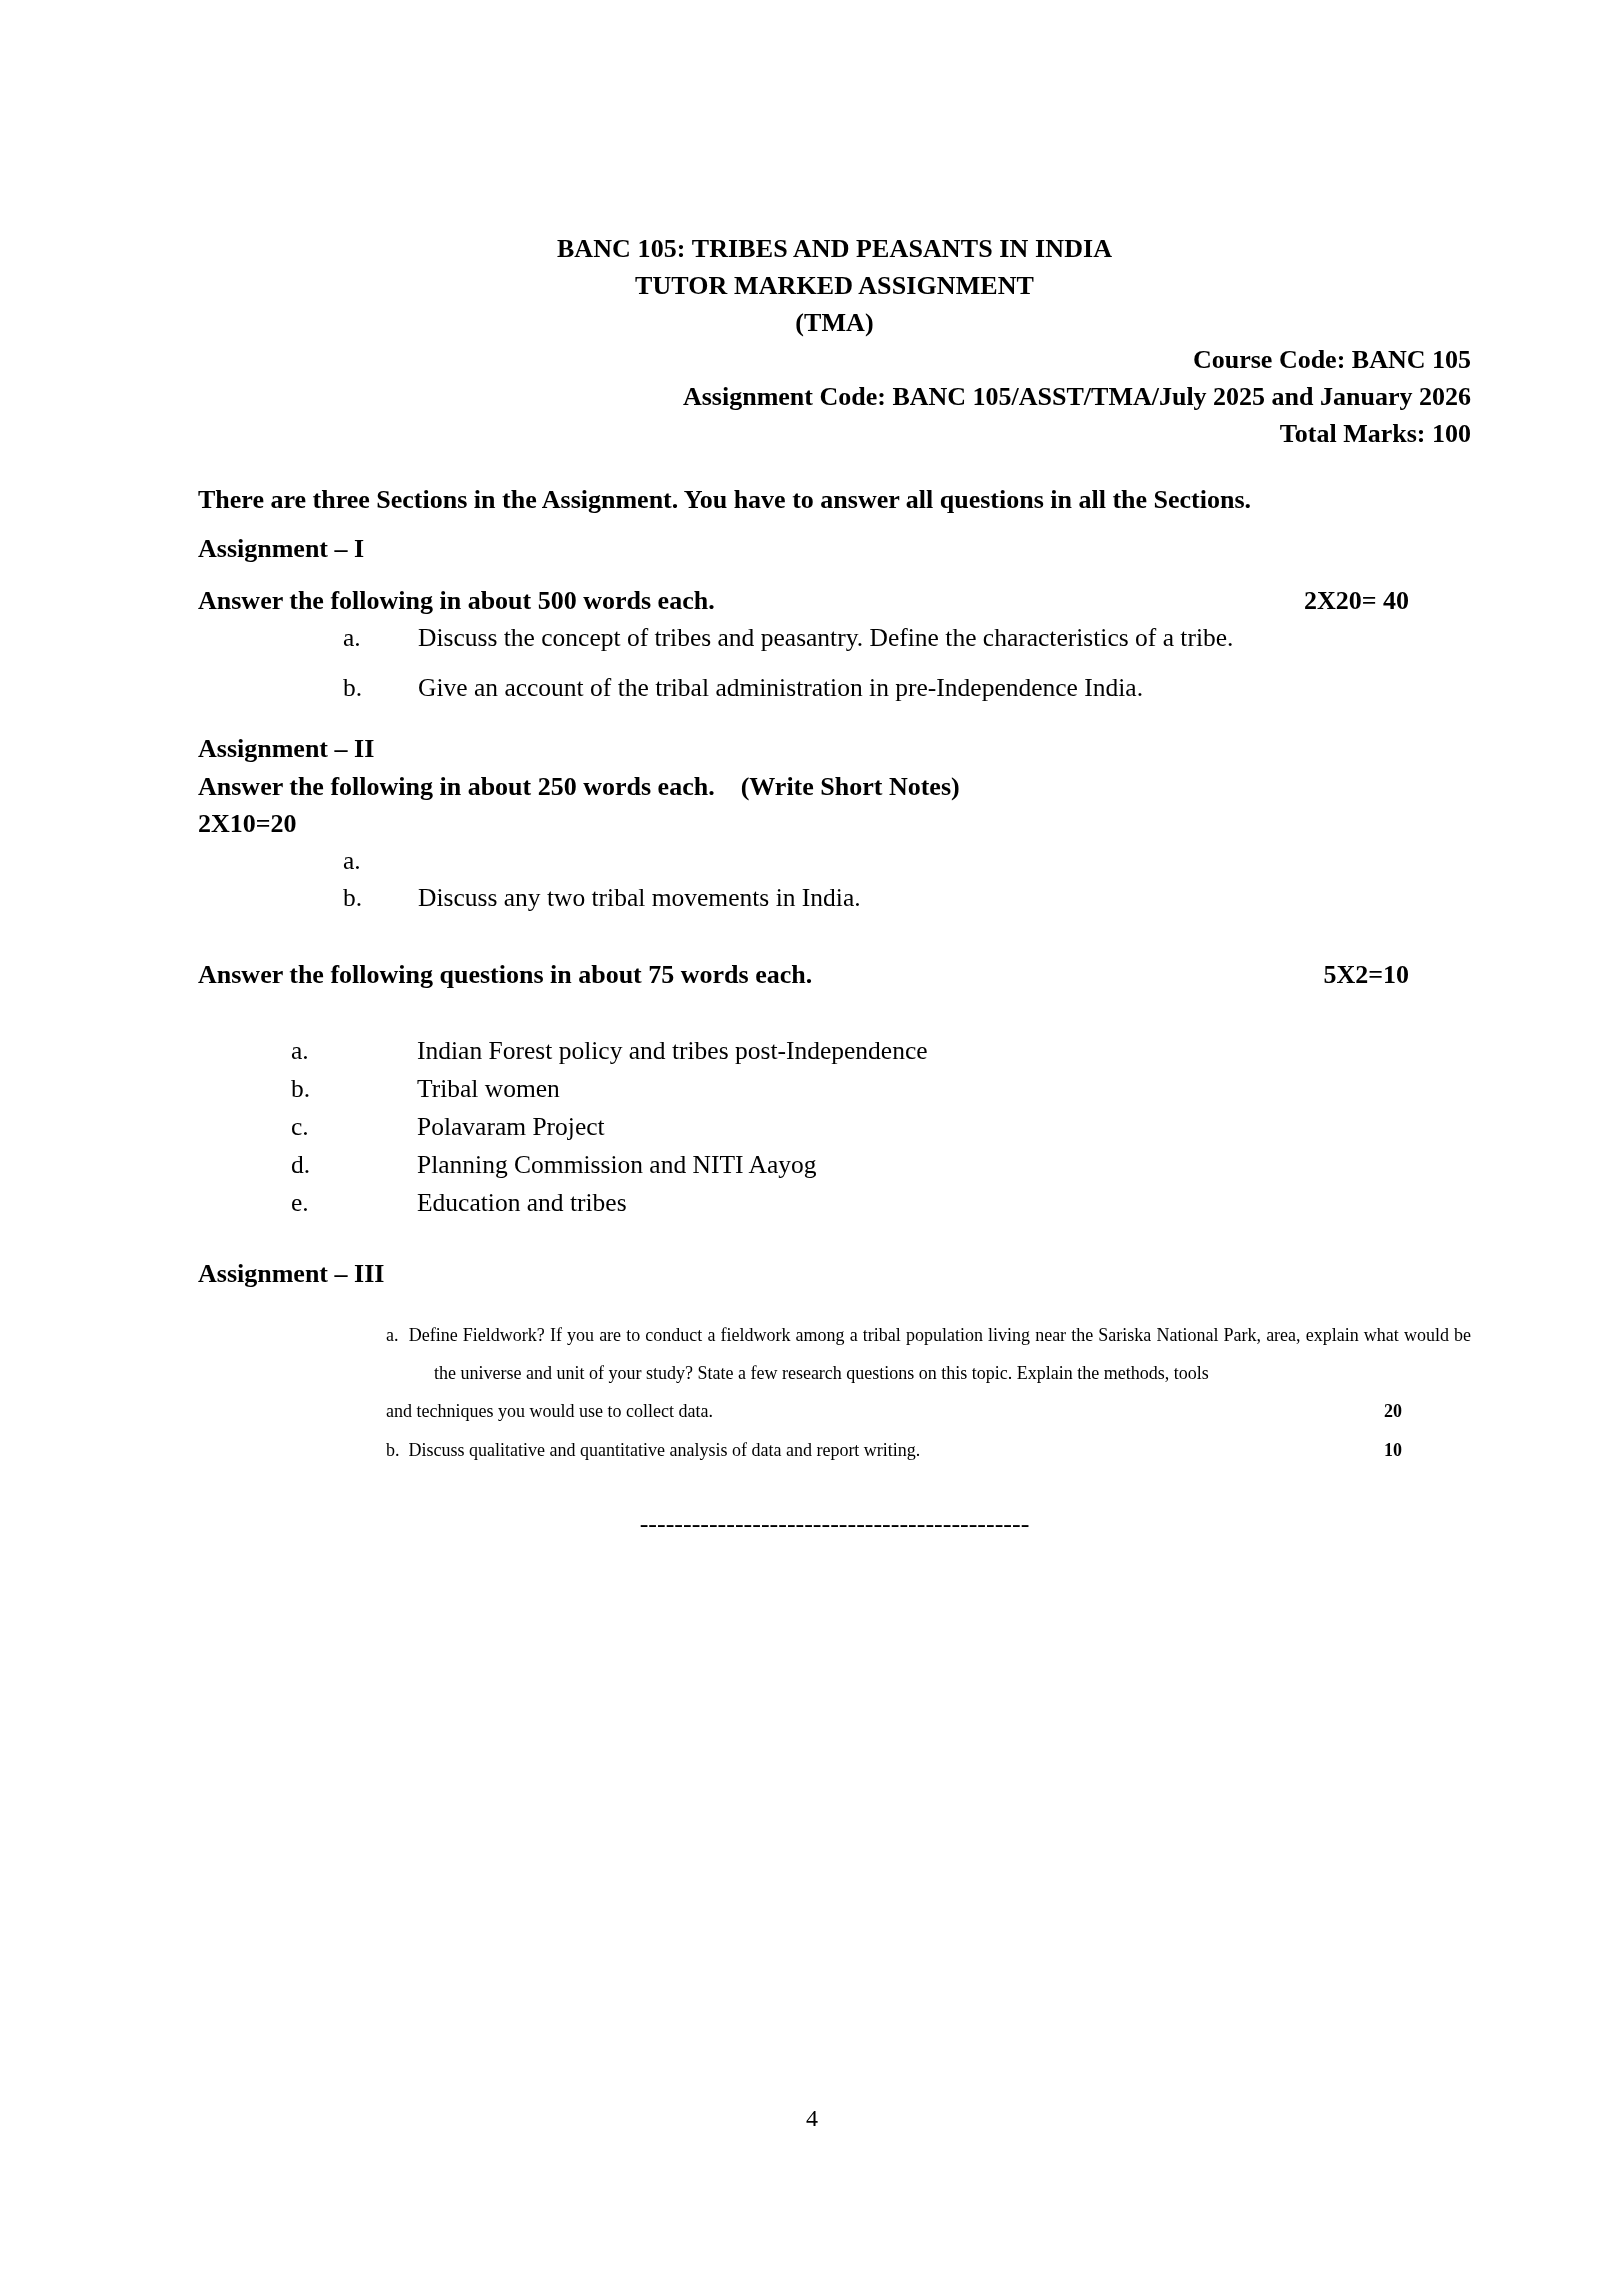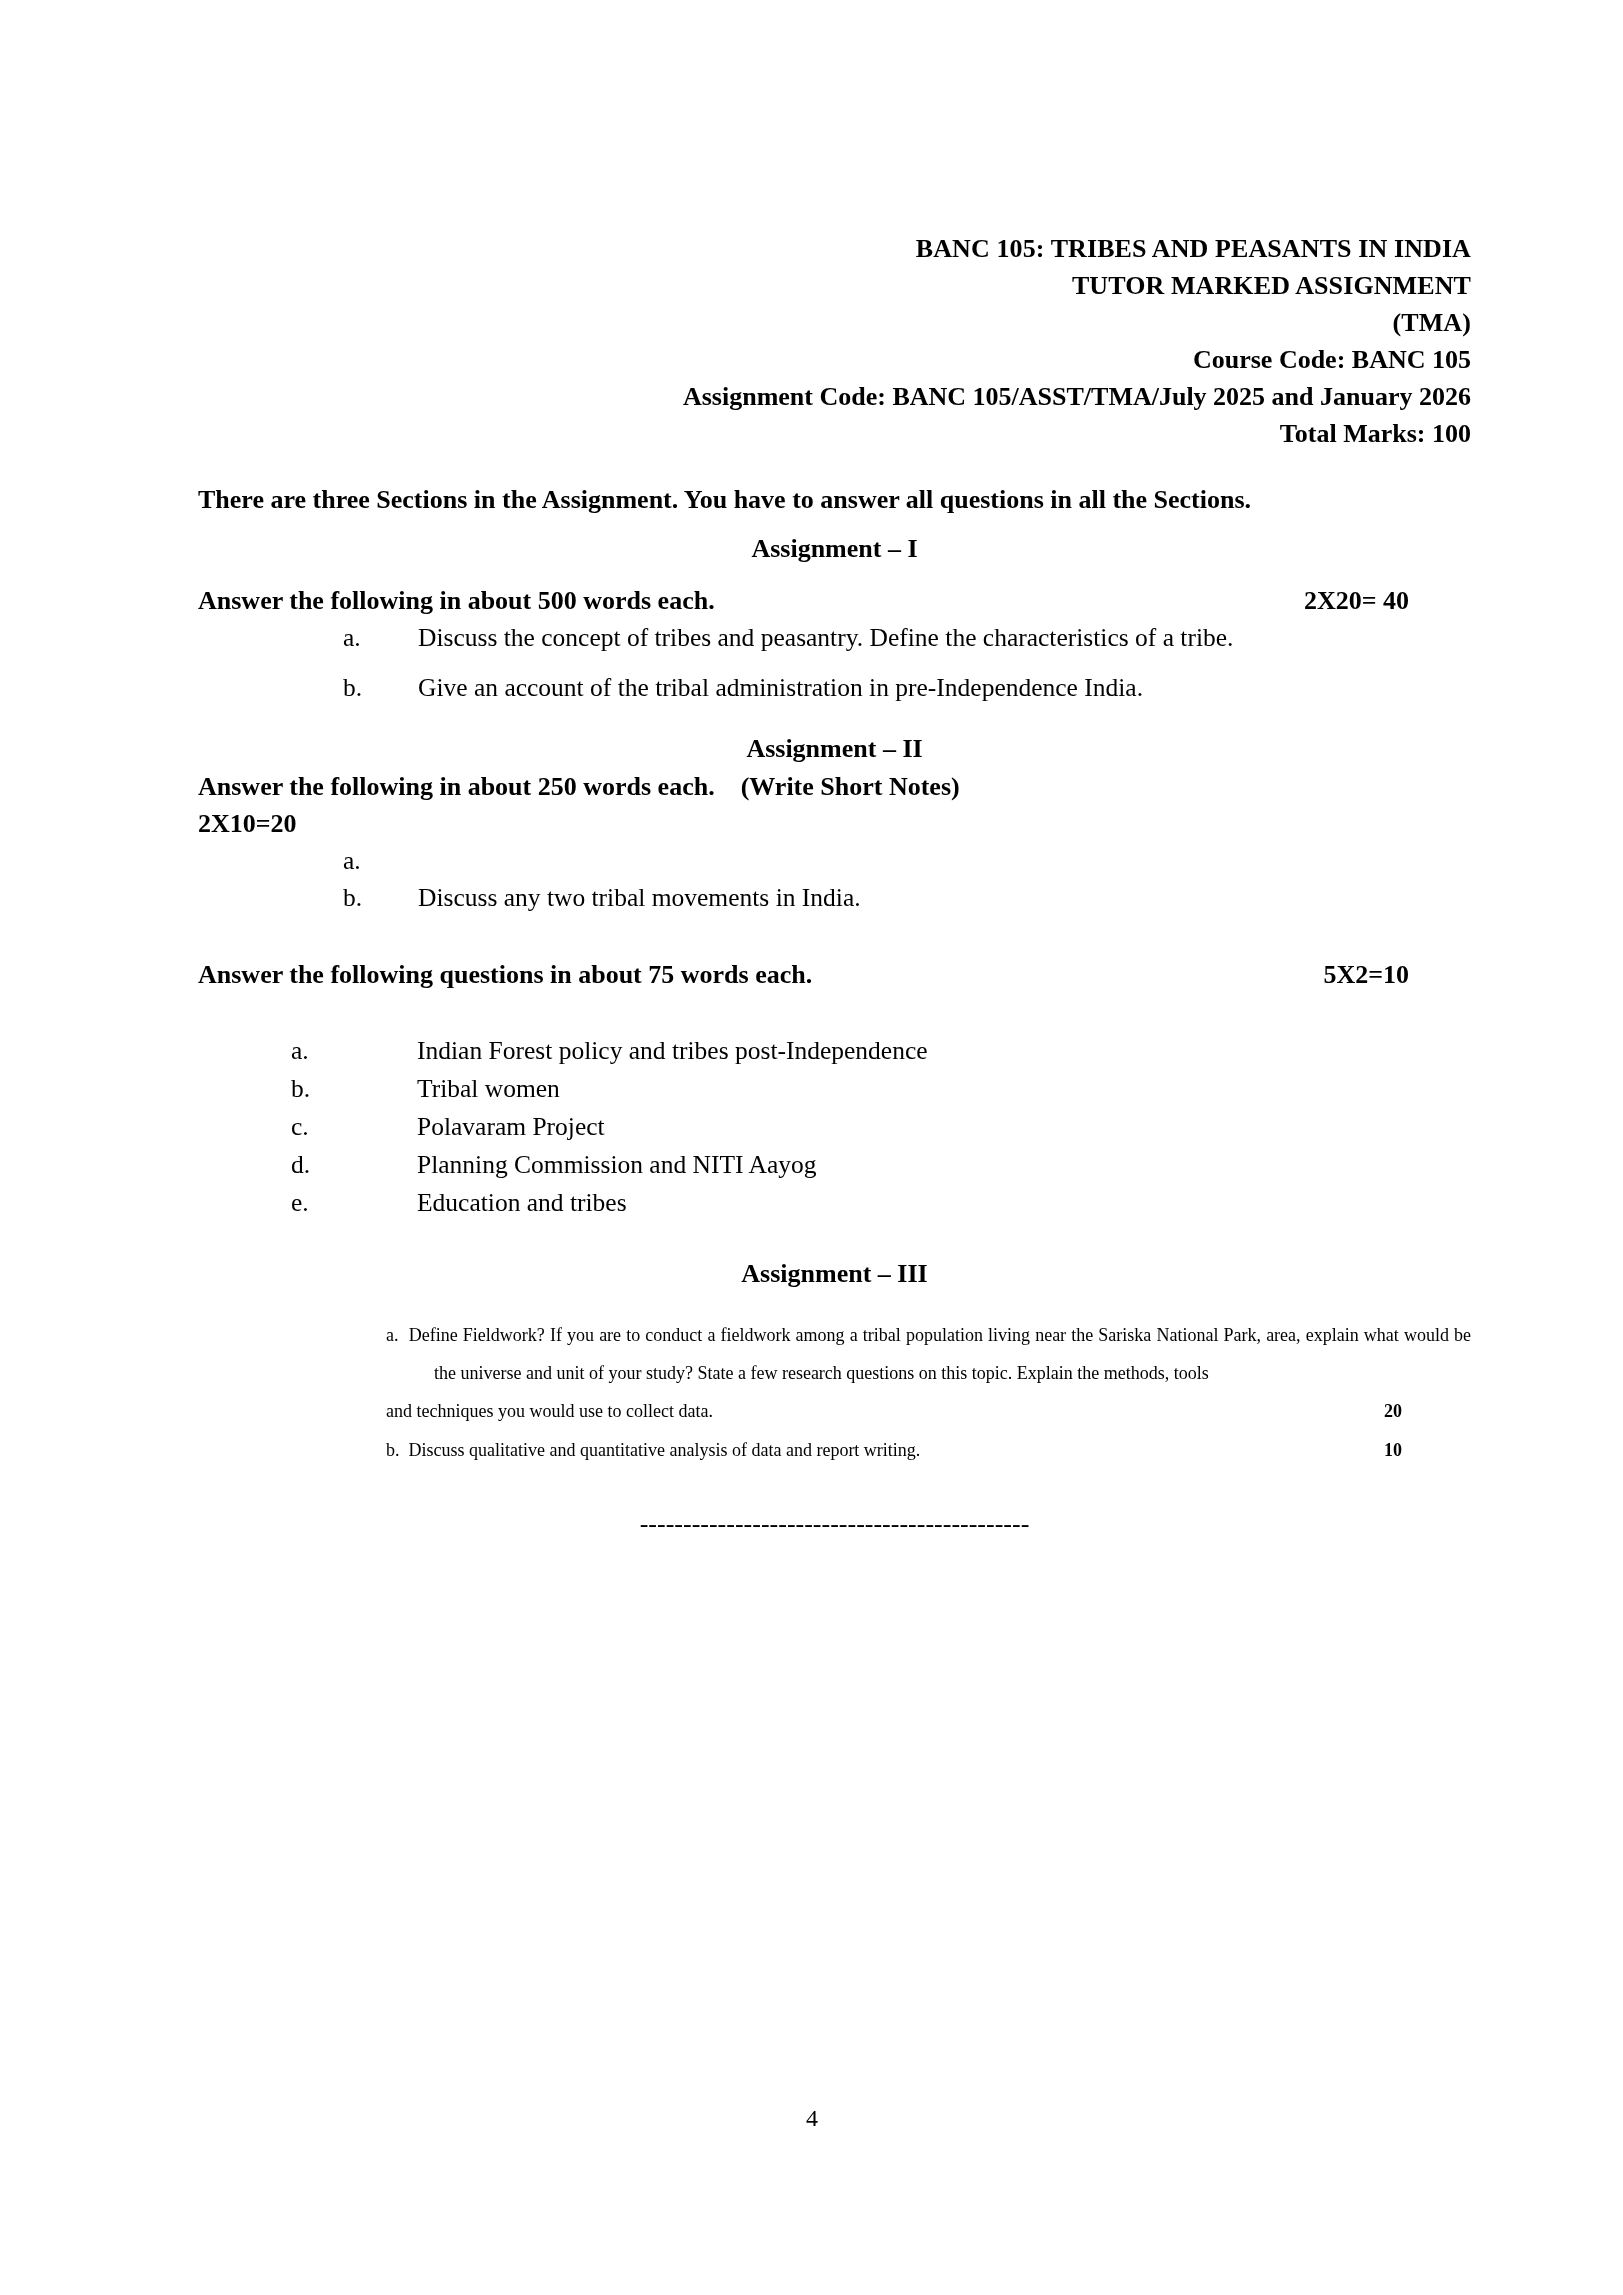--- a/index.html
+++ b/index.html
@@ -22,21 +22,21 @@
   .content {
     position: absolute;
     left: 198px;
     top: 0;
     width: 1273px;
   }
 
   
   .title-block {
     padding-top: 230px;
-    text-align: right;
+    text-align: center;
   }
   .title-line {
     font-size: 26px;
     font-weight: bold;
     line-height: 37px;
     letter-spacing: 0.1px;
   }
   .code-block {
     text-align: right;
     font-size: 26px;
@@ -48,21 +48,20 @@
   .intro {
     margin-top: 29px;
     font-size: 26px;
     font-weight: bold;
     line-height: 37px;
     text-align: left;
   }
 
   
   .section-heading {
-    text-align: center;
     font-size: 26px;
     font-weight: bold;
     line-height: 37px;
   }
   .sh-gap-1 { margin-top: 11.8px; }
   .sh-gap-2 { margin-top: 23.6px; }
   .sh-gap-3 { margin-top: 33px; }
 
   
   .instruction {

